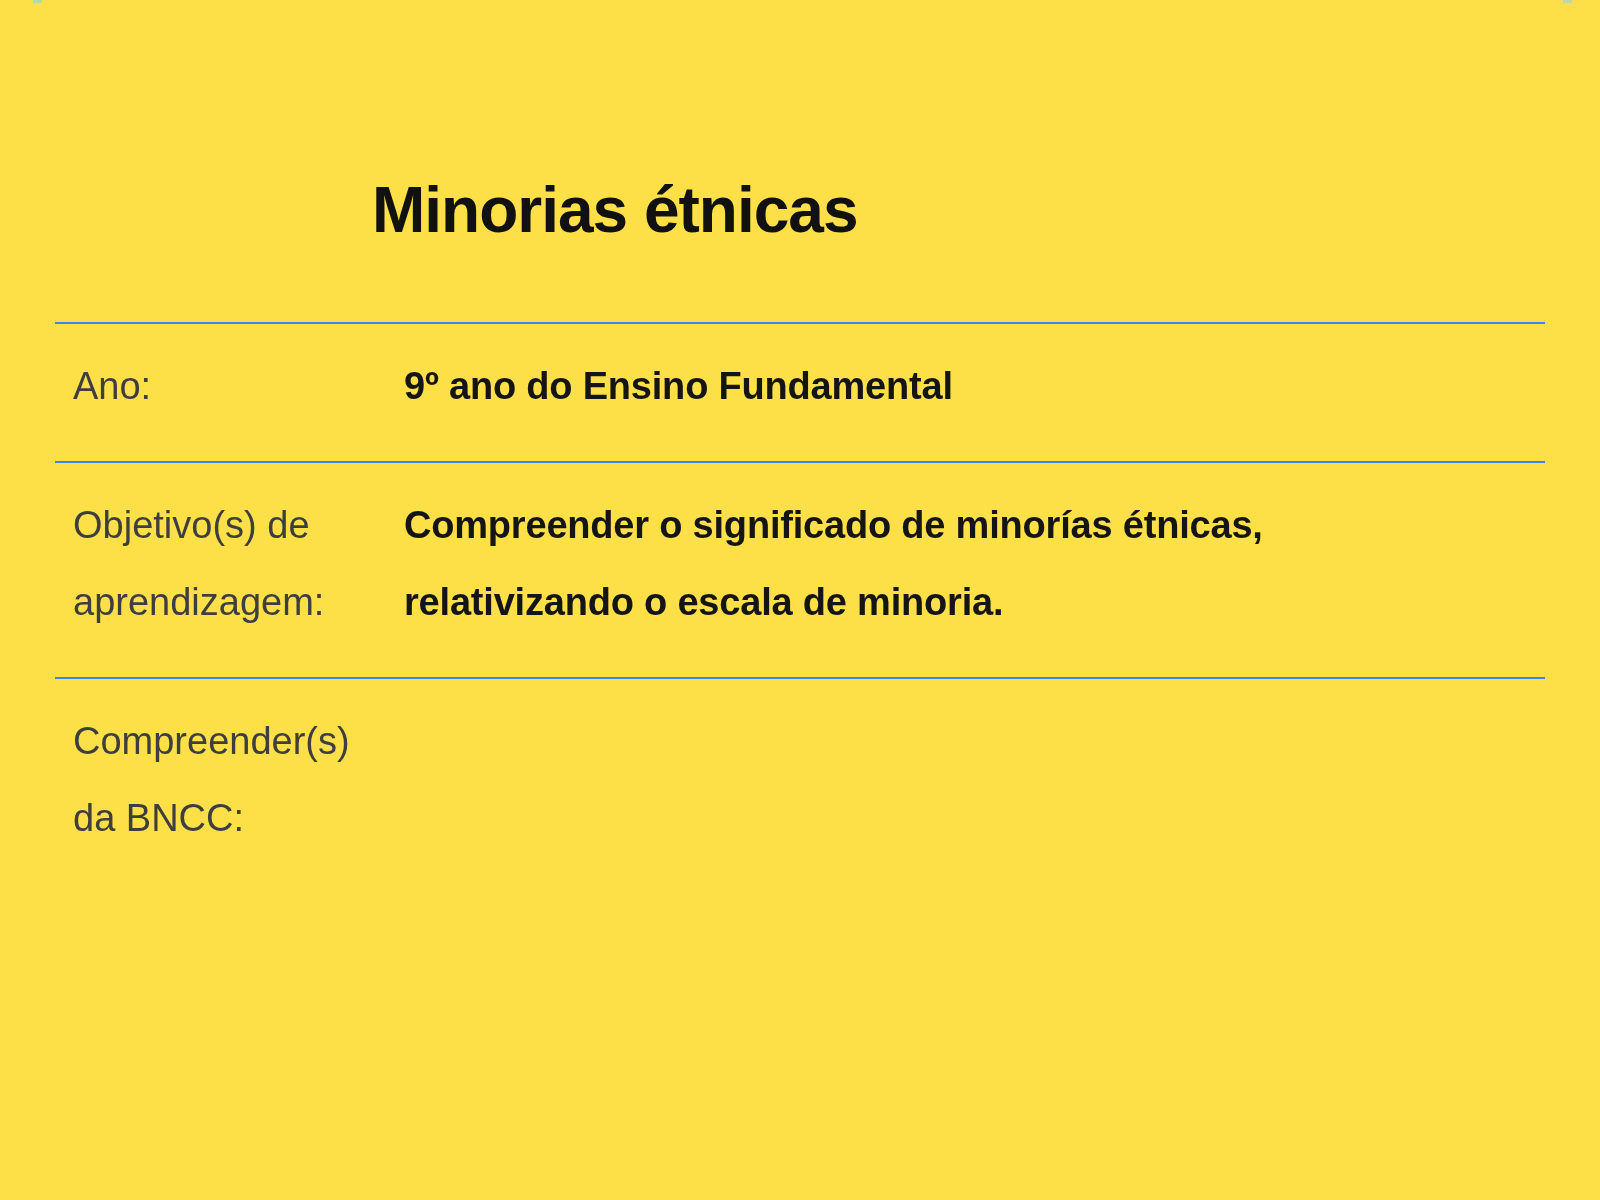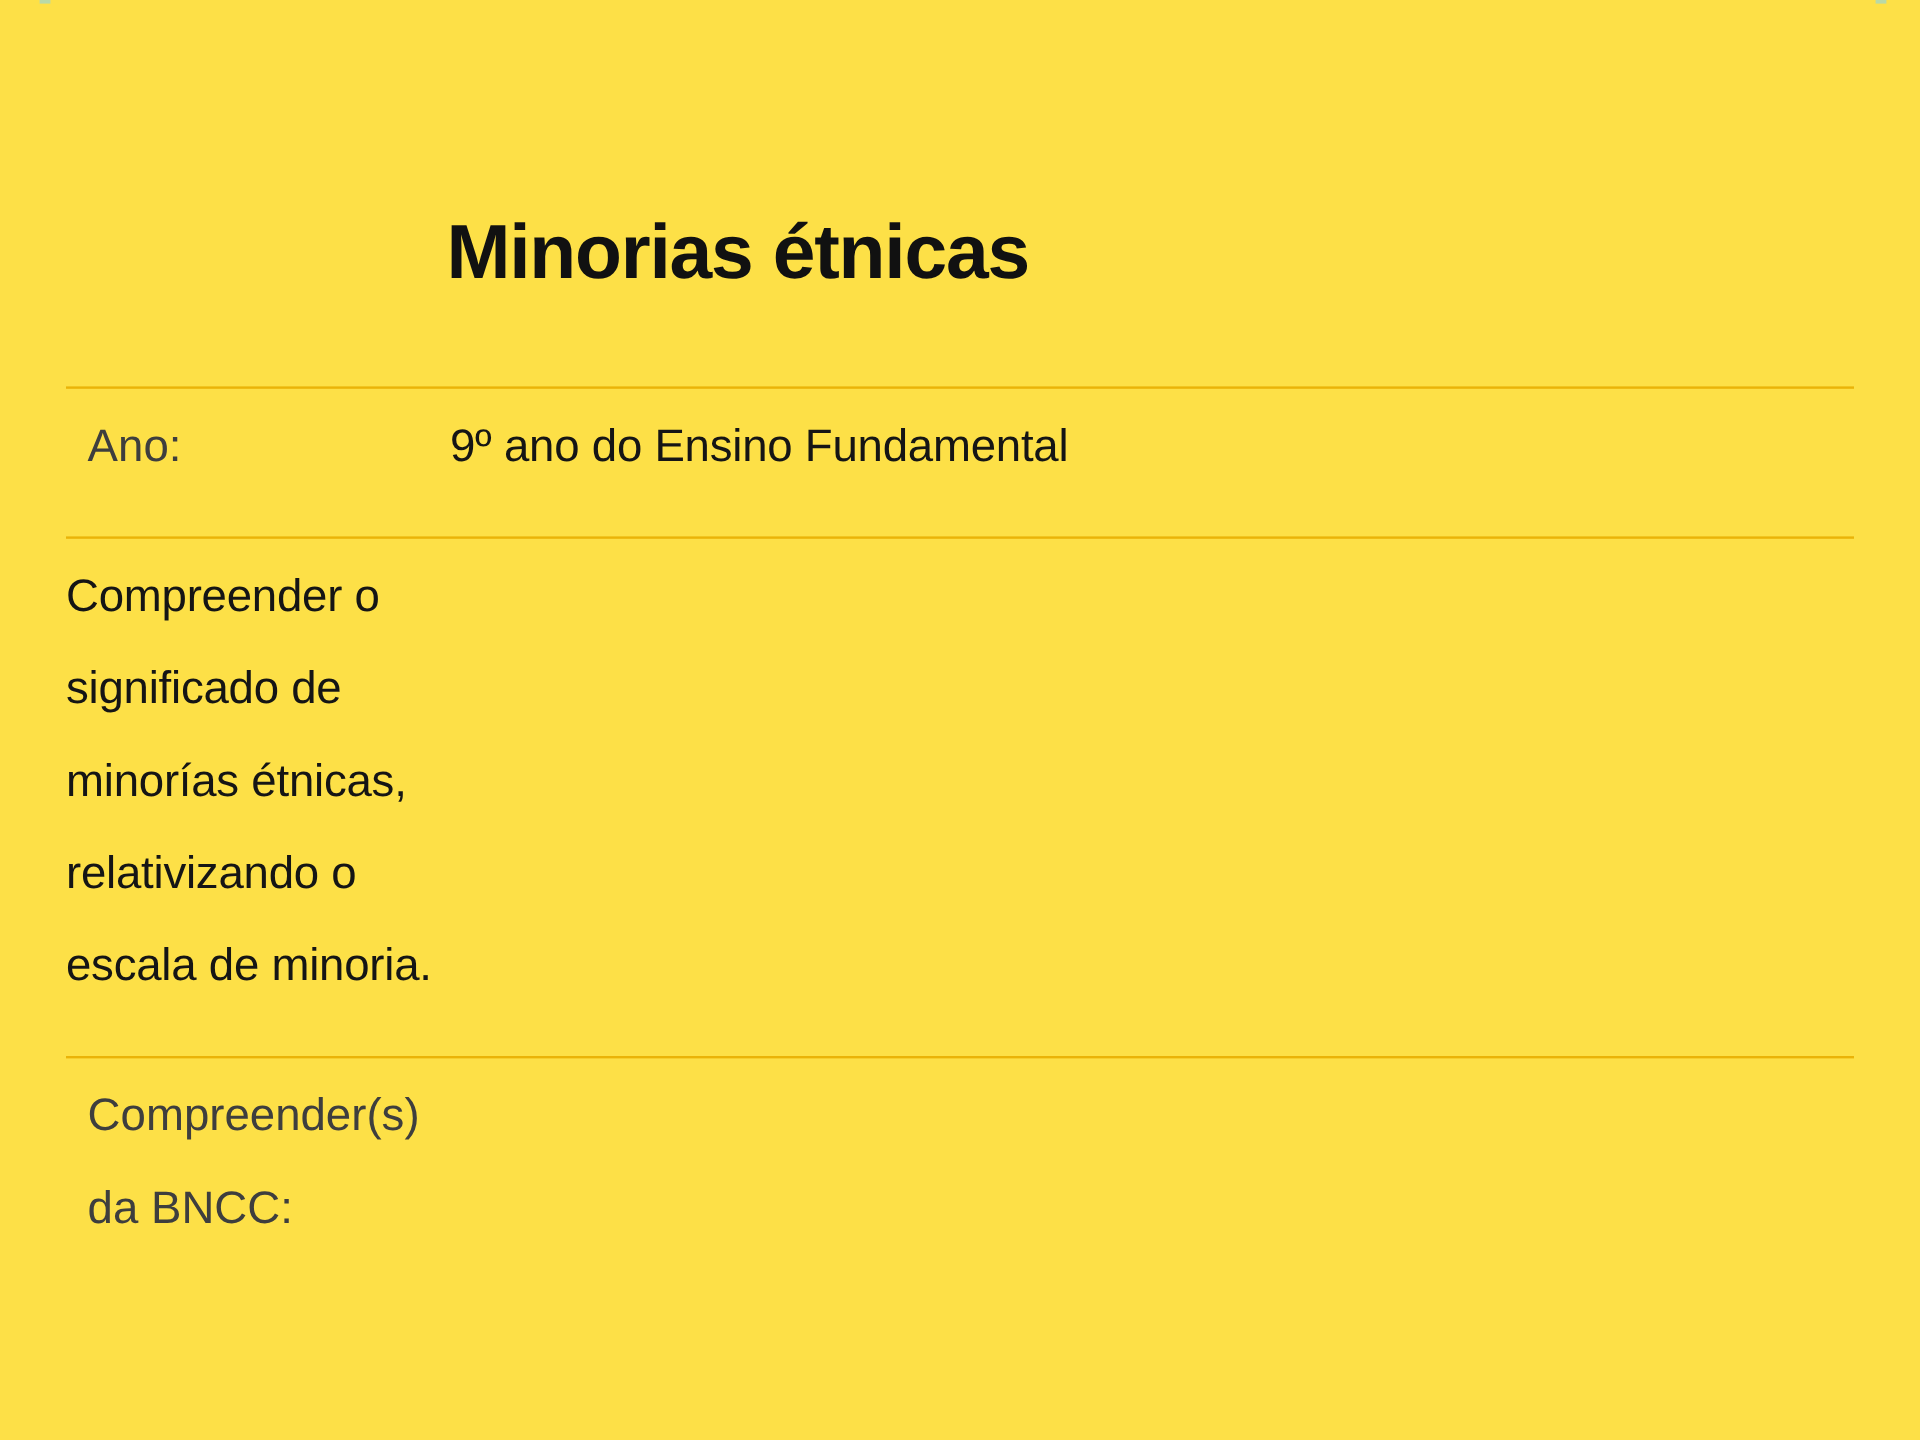--- a/index.html
+++ b/index.html
@@ -40,35 +40,36 @@
 
   .info-table {
     position: absolute;
     left: 55px;
     top: 322px;
     width: 1490px;
   }
   .row {
     display: grid;
     grid-template-columns: 320px 1fr;
-    border-top: 2px solid #eab308;
-    padding: 10px 0 36px 0;
+    border-top: 2px solid #3b82f6;
+    padding: 24px 0 36px 0;
+    gap: 29px;
   }
   .row-label {
     padding-left: 18px;
     font-size: 38px;
     line-height: 77px;
     font-weight: 400;
     color: #3e3e3e;
     white-space: pre-line;
   }
   .row-value {
     font-size: 38px;
     line-height: 77px;
-    font-weight: 400;
+    font-weight: 700;
     color: #151515;
     letter-spacing: -0.2px;
     white-space: pre-line;
   }
 </style>
 </head>
 <body>
 
 <div class="page">
 
@@ -78,20 +79,22 @@
   <h1 class="title">Minorias étnicas</h1>
 
   <div class="info-table">
 
     <div class="row">
       <div class="row-label">Ano:</div>
       <div class="row-value">9º ano do Ensino Fundamental</div>
     </div>
 
     <div class="row">
+      <div class="row-label">Objetivo(s) de
+aprendizagem:</div>
       <div class="row-value">Compreender o significado de minorías étnicas,
 relativizando o escala de minoria.</div>
     </div>
 
     <div class="row">
       <div class="row-label">Compreender(s)
 da BNCC:</div>
     </div>
 
   </div>

